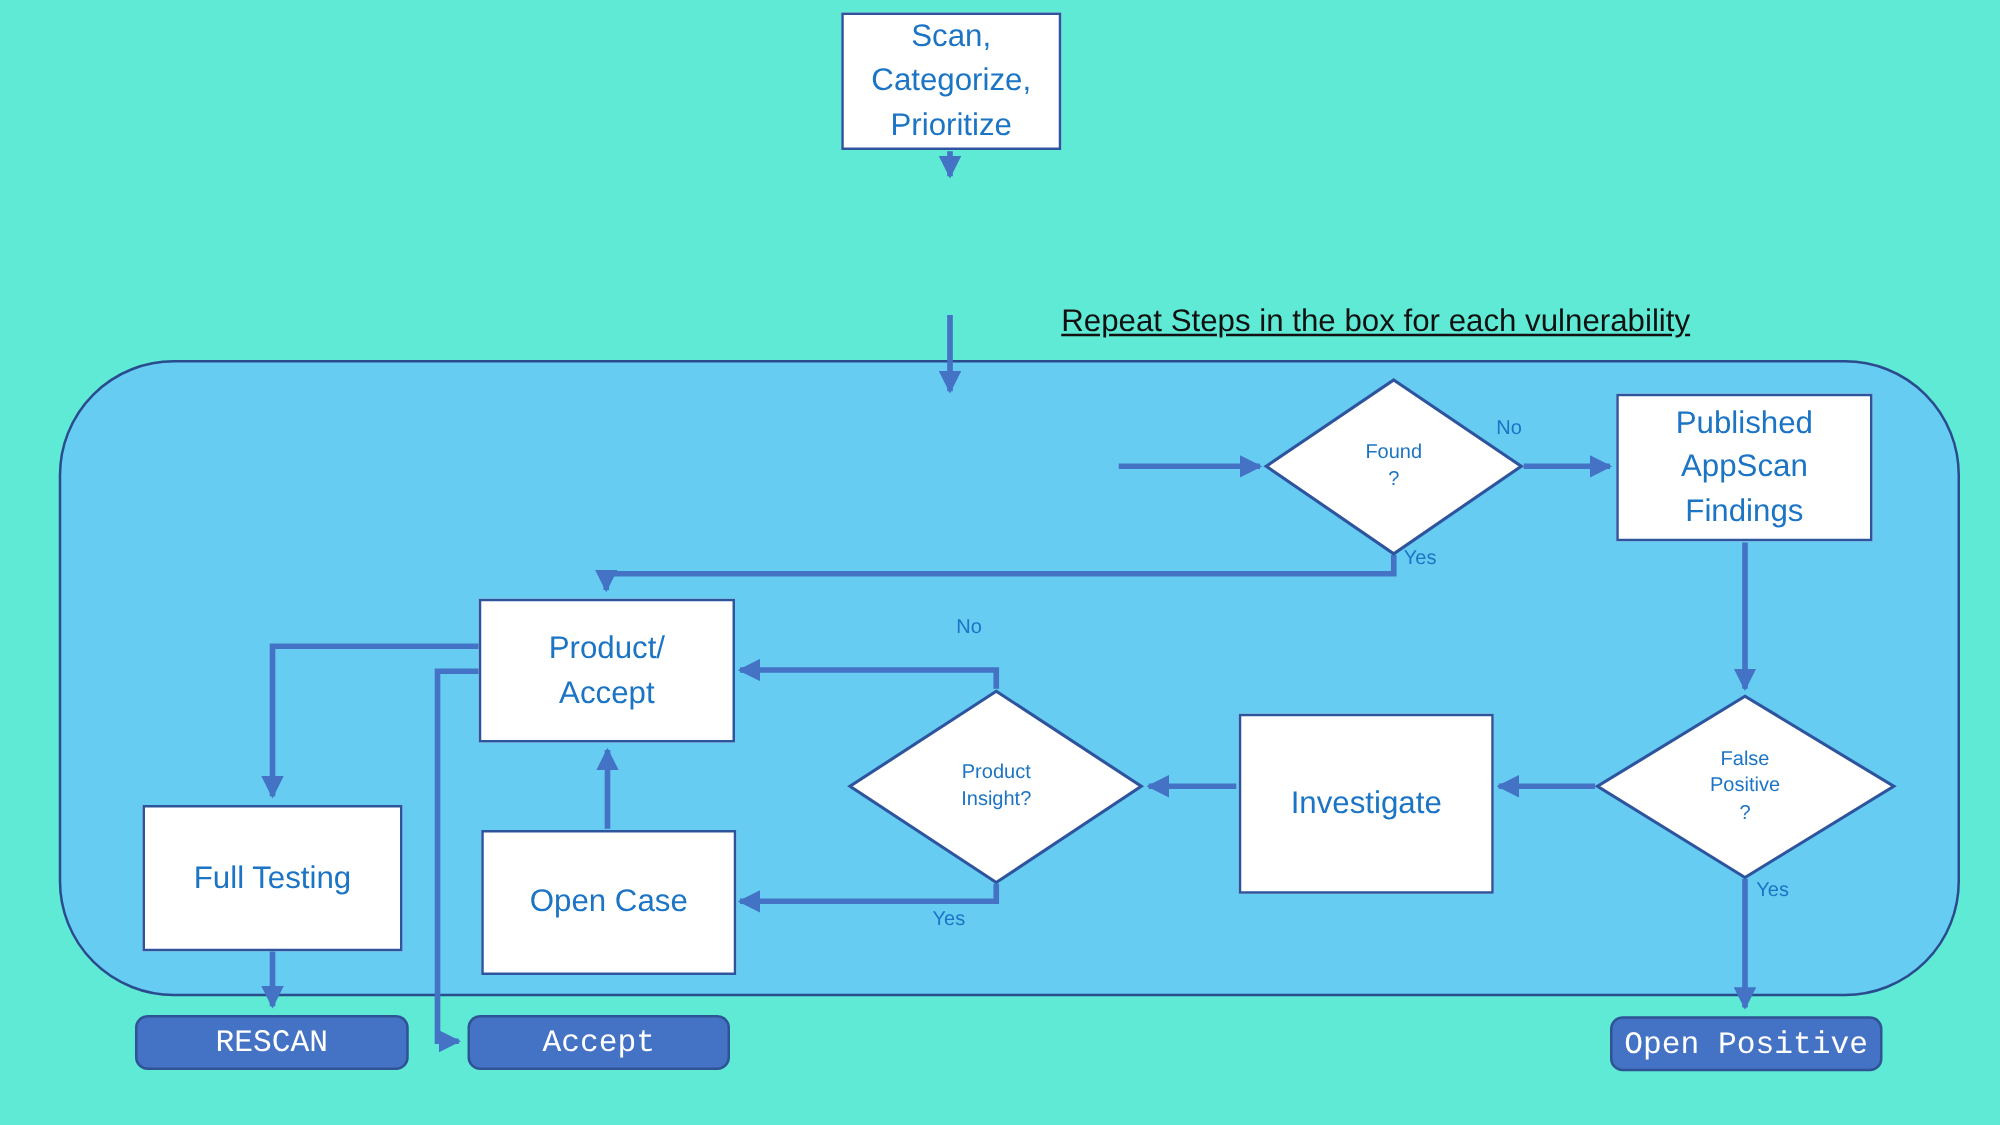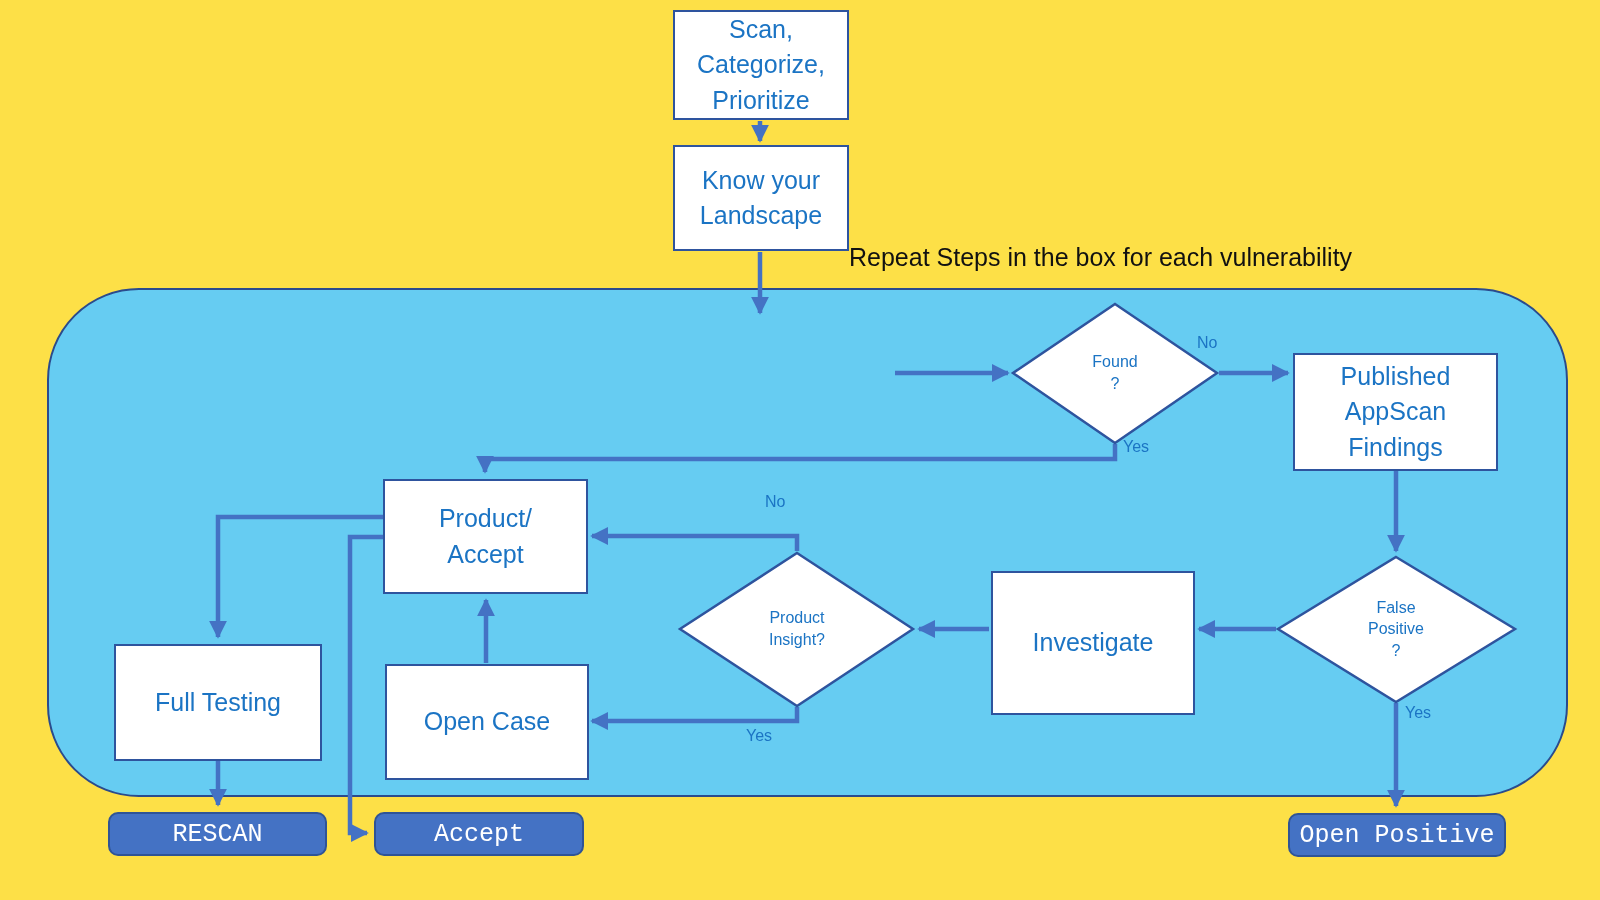--- a/index.html
+++ b/index.html
@@ -8,21 +8,21 @@
     --box-border:#2E549E;
     --box-text:#1B74C4;
     --connector:#4472C4;
     --button-fill:#4472C4;
     --button-border:#2F5496;
     --button-text:#FFFFFF;
     --note-text:#111111;
   }
   html,body{margin:0;padding:0;background:#fff;}
   .stage{
-    position:relative;width:1600px;height:900px;background:#fde047;
+    position:relative;width:1600px;height:900px;background:#5eead4;
     font-family:"Liberation Sans",sans-serif;overflow:hidden;
   }
   .loop-container{
     position:absolute;left:47px;top:288px;width:1521px;height:509px;
     background:var(--container-fill);
     border:2.5px solid var(--container-border);
     border-radius:92px;box-sizing:border-box;
   }
   .layer{position:absolute;left:0;top:0;width:1600px;height:900px;}
   .node{
@@ -36,21 +36,21 @@
     text-align:center;color:var(--box-text);font-size:16px;line-height:1.35;
     white-space:pre-line;pointer-events:none;
   }
   .btn{
     position:absolute;background:var(--button-fill);
     border:2px solid var(--button-border);border-radius:10px;box-sizing:border-box;
     display:flex;align-items:center;justify-content:center;
     color:var(--button-text);font-size:25px;font-family:Liberation Mono, monospace;
   }
   .elabel{position:absolute;color:var(--box-text);font-size:16px;}
-  .note{position:absolute;color:var(--note-text);font-size:25px;}
+  .note{position:absolute;color:var(--note-text);font-size:25px;text-decoration:underline;}
   .connector{stroke:var(--connector);stroke-width:4.5;fill:none;}
   .diamond{fill:#ffffff;stroke:var(--box-border);stroke-width:2.5;}
   #arrowhead path{fill:var(--connector);}
 </style>
 </head>
 <body>
 
 <div class="stage">
 
   <div class="loop-container"></div>
@@ -79,23 +79,21 @@
     <path class="connector" d="M1396,703 V806" marker-end="url(#arrowhead)"></path>
 
     <polygon class="diamond" points="1115,304 1217,373 1115,443 1013,373"></polygon>
     <polygon class="diamond" points="797,553 913,629 797,706 680,629"></polygon>
     <polygon class="diamond" points="1396,557 1515,629 1396,702 1278,629"></polygon>
   </svg>
 
   <div class="node" style="left:673px;top:10px;width:176px;height:110px;">Scan,
 Categorize,
 Prioritize</div>
-  <div class="node" style="left:673px;top:145px;width:176px;height:106px;">Know your
-Landscape</div>
-  <div class="node" style="left:1293px;top:315px;width:205px;height:118px;margin-top:38px;">Published
+  <div class="node" style="left:1293px;top:315px;width:205px;height:118px;">Published
 AppScan
 Findings</div>
   <div class="node" style="left:383px;top:479px;width:205px;height:115px;">Product/
 Accept</div>
   <div class="node" style="left:991px;top:571px;width:204px;height:144px;">Investigate</div>
   <div class="node" style="left:385px;top:664px;width:204px;height:116px;">Open Case</div>
   <div class="node" style="left:114px;top:644px;width:208px;height:117px;">Full Testing</div>
 
   <div class="dlabel" style="left:1045px;top:330px;width:140px;height:86px;">Found
 ?</div>

